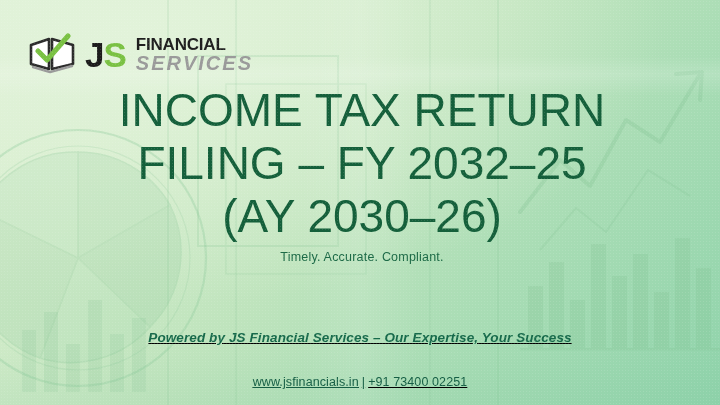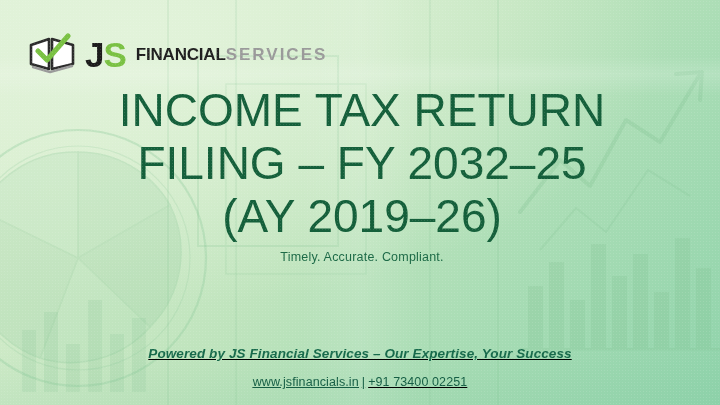--- a/index.html
+++ b/index.html
@@ -56,26 +56,26 @@
     display:flex; align-items:center; gap:9px;
     height:48px;
   }
   .logo-book { width:48px; height:42px; display:block; }
   .logo-js {
     font-size:35px; font-weight:bold; letter-spacing:-1px;
     line-height:1; display:flex; align-items:center;
   }
   .logo-j { color:#1c1c1c; }
   .logo-s { color:#7ac143; }
-  .logo-words { display:flex; flex-direction:row; line-height:1.0; margin-left:1px; }
+  .logo-words { display:flex; flex-direction:column; line-height:1.0; margin-left:1px; }
   .logo-fin {
     font-size:17px; font-weight:bold; color:#1f1f1f; letter-spacing:-0.2px;
   }
   .logo-serv {
-    font-size:17px; font-weight:bold; color:#9a9a9a; letter-spacing:2.0px;
+    font-size:20px; font-weight:bold; color:#9a9a9a; letter-spacing:2.0px;font-style:italic;
   }
 
   
   .title-block {
     position:absolute; left:0; right:16px; top:84px;
     text-align:center;
     margin-left:20px;
   }
   .title-line {
     font-size:46px;
@@ -94,21 +94,21 @@
 
   
   .footer {
     position:absolute; left:0; right:0; bottom:16px; text-align:center;text-decoration:underline;
   }
   .footer-powered {
     font-size:13.5px; font-style:italic; font-weight:bold;
     color:#176a4b; letter-spacing:0.1px;
   }
   .footer-contact {
-    margin-top:14px;
+    margin-top:30px;
     font-size:12.5px; color:#155e44; letter-spacing:0.1px;
   }
   .footer-url { text-decoration:underline; color:#155e44; }
   .footer-sep { padding:0 3px; }
 </style>
 </head>
 <body>
 
 <div class="slide">
 
@@ -195,21 +195,21 @@
     </span>
     <span class="logo-words">
       <span class="logo-fin">FINANCIAL</span>
       <span class="logo-serv">SERVICES</span>
     </span>
   </div>
 
   <div class="title-block">
     <div class="title-line">INCOME TAX RETURN</div>
     <div class="title-line">FILING – FY 2032–25</div>
-    <div class="title-line">(AY 2019–26)</div>
+    <div class="title-line">(AY 2030–26)</div>
     <div class="tagline">Timely. Accurate. Compliant.</div>
   </div>
 
   <div class="footer">
     <div class="footer-powered">Powered by JS Financial Services – Our Expertise, Your Success</div>
     <div class="footer-contact">
       <span class="footer-url">www.jsfinancials.in</span><span class="footer-sep">|</span><span>+91 73400 02251</span>
     </div>
   </div>
 

